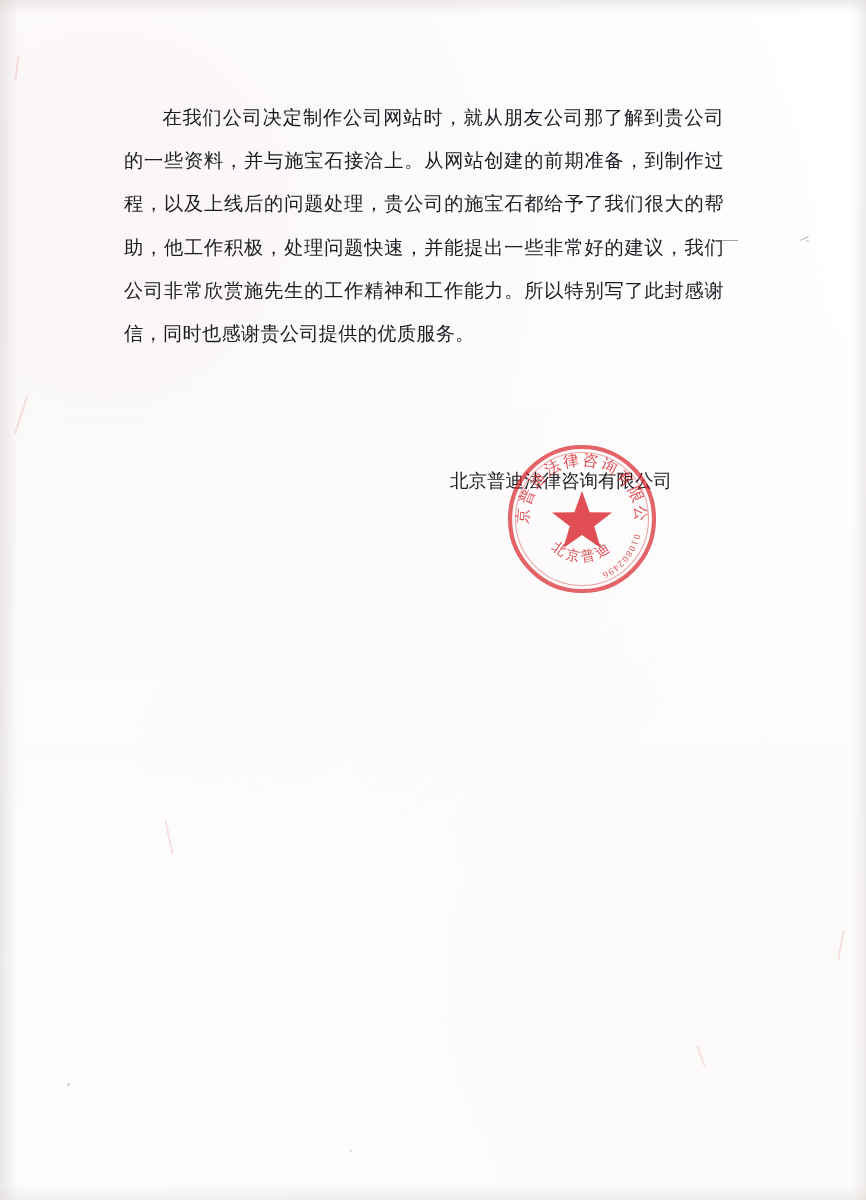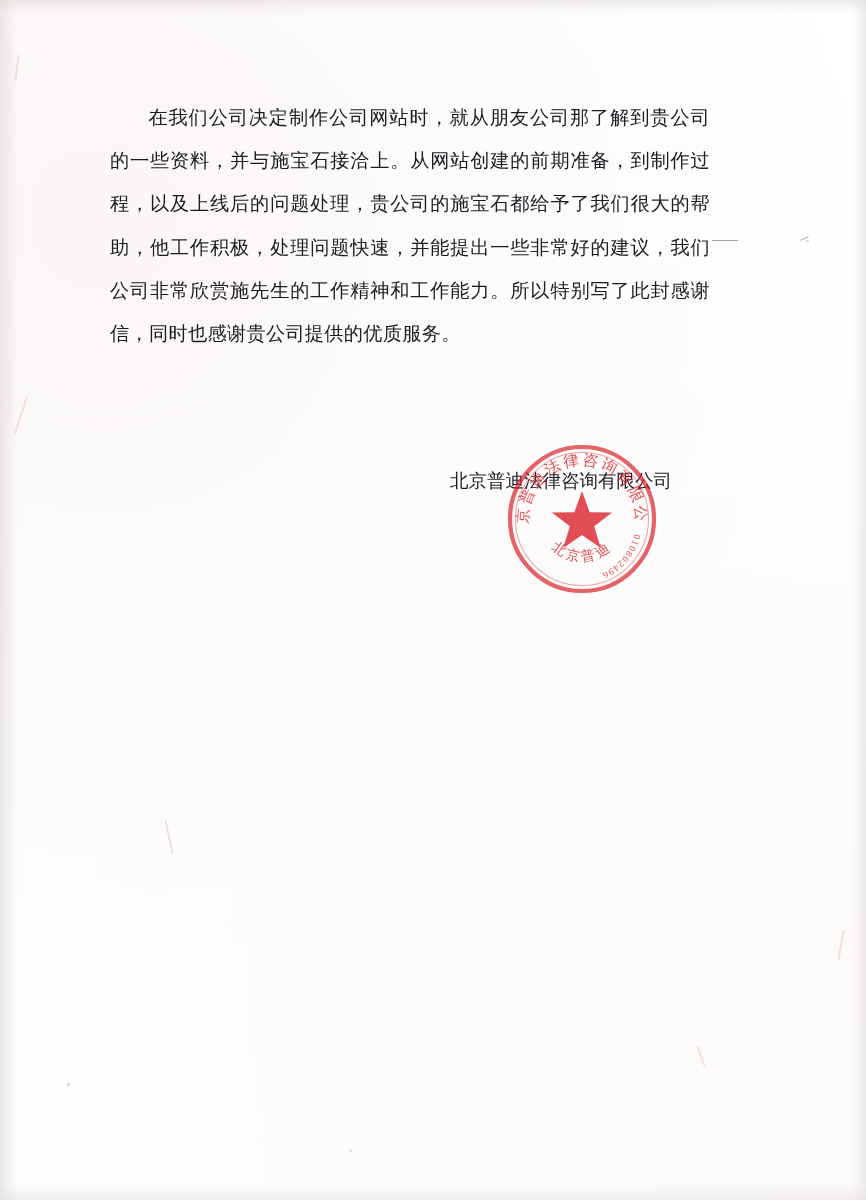--- a/index.html
+++ b/index.html
@@ -61,21 +61,21 @@
   .speck {
     position: absolute;
     background: rgba(170,160,158,0.5);
     border-radius: 50%;
     pointer-events: none;
   }
 
   
   #letter-body {
     position: absolute;
-    left: 110px;
+    left: 124px;
     top: 96px;
     width: 600px;
     color: #1b1b22;
     font-size: 19.2px;
     line-height: 43.2px;
     text-align: justify;
     text-justify: inter-ideograph;
     letter-spacing: 0.3px;
   }
   #letter-body p {

